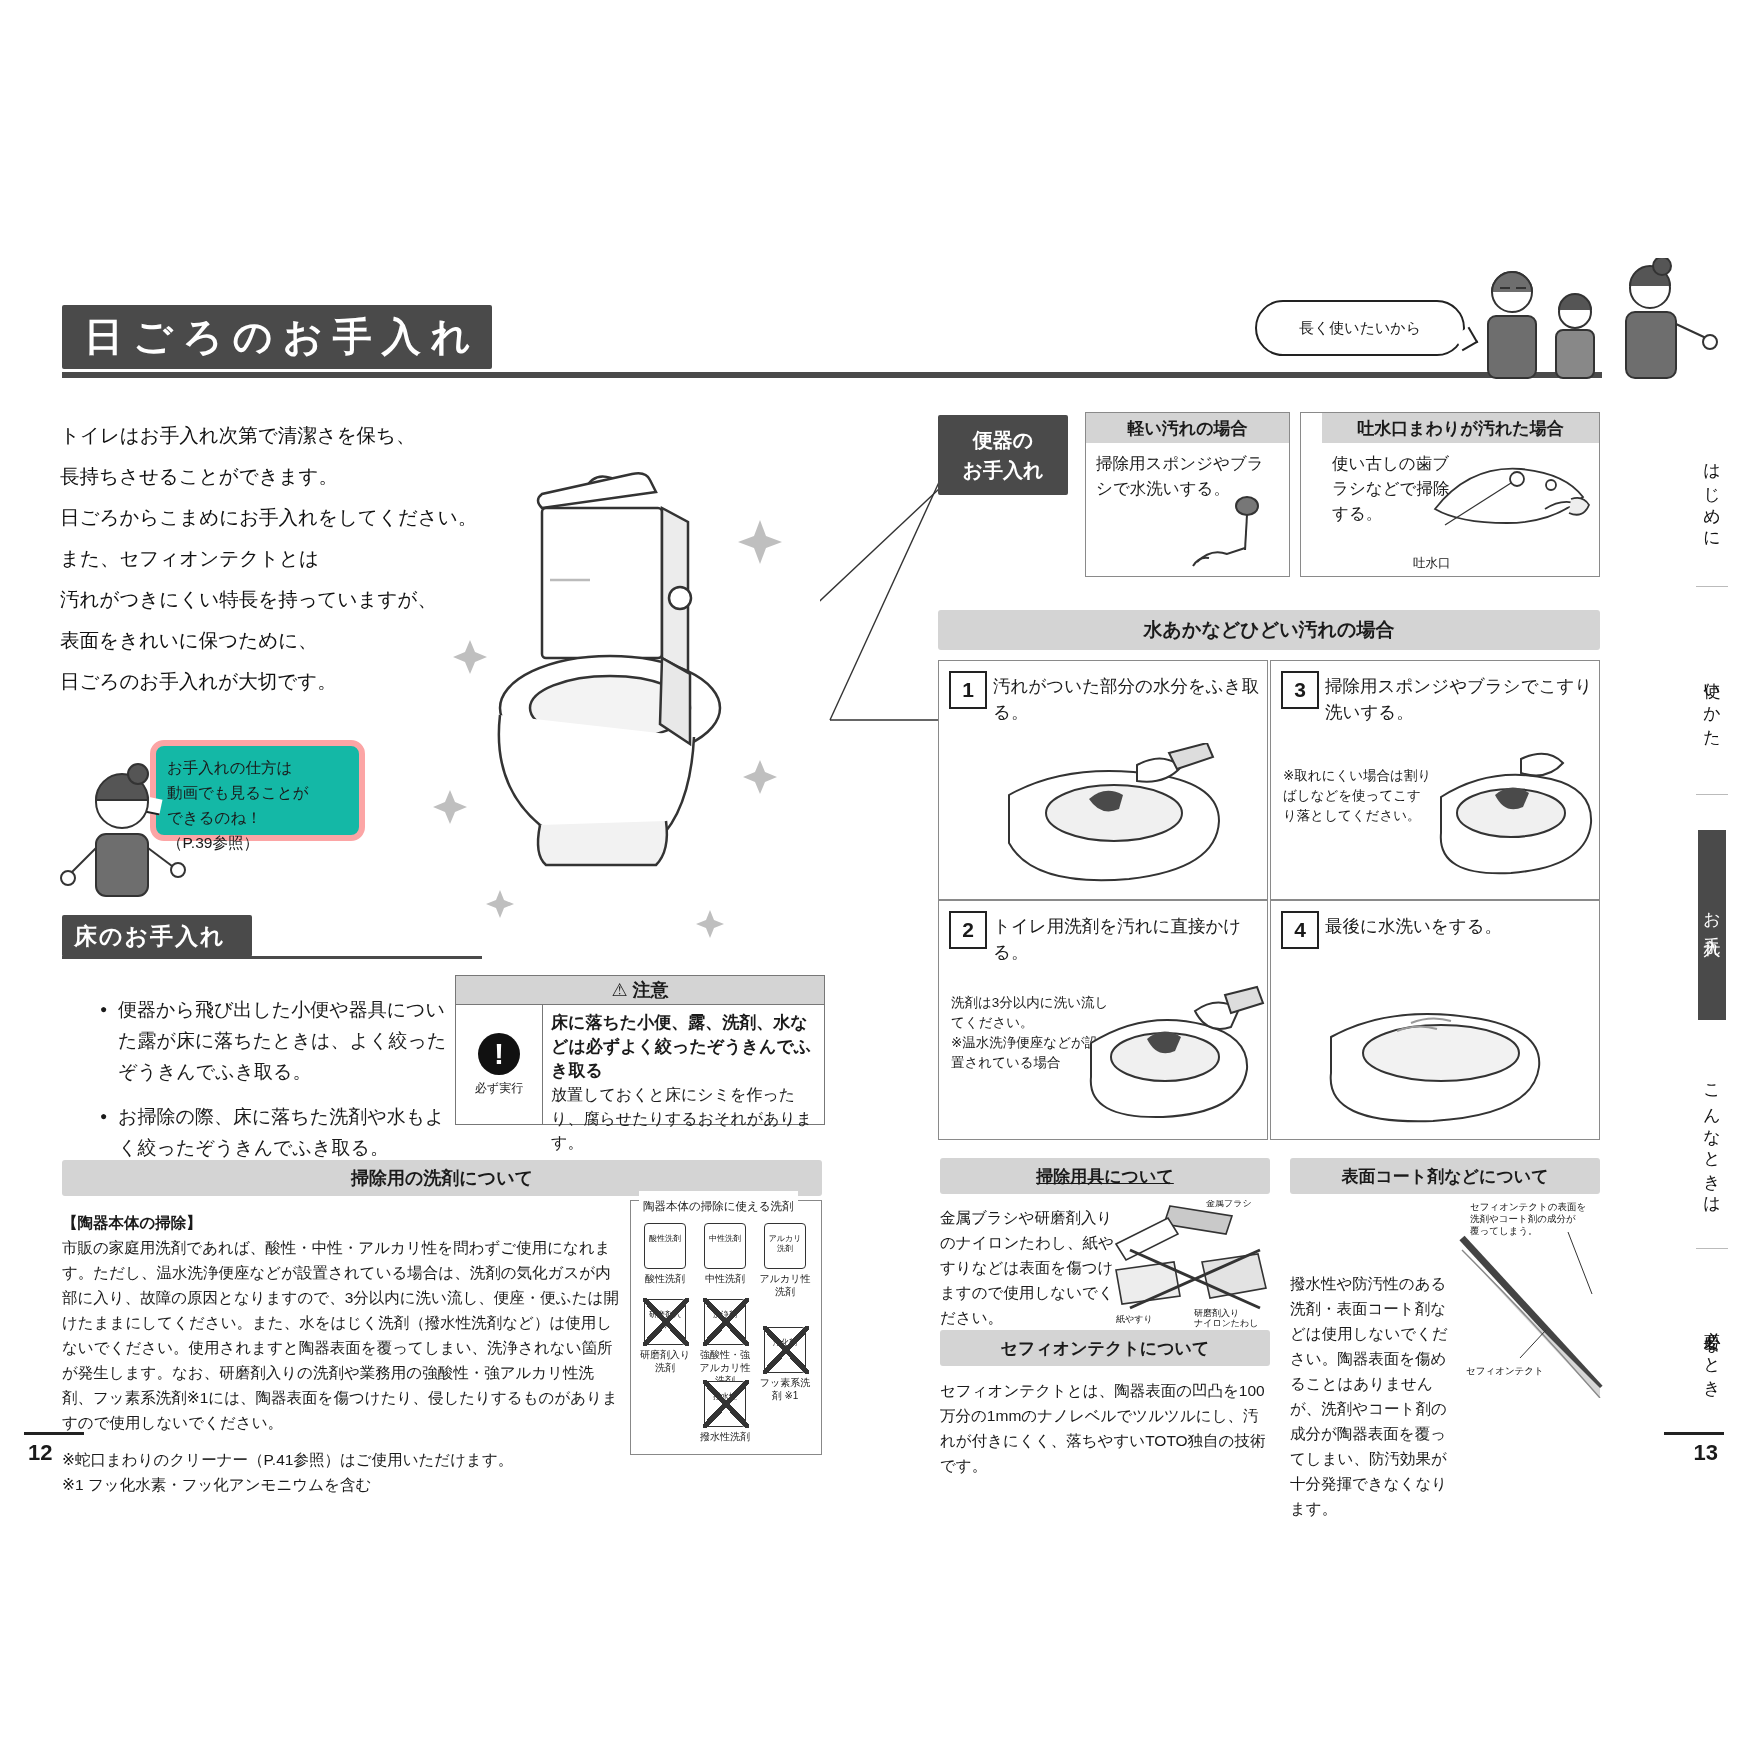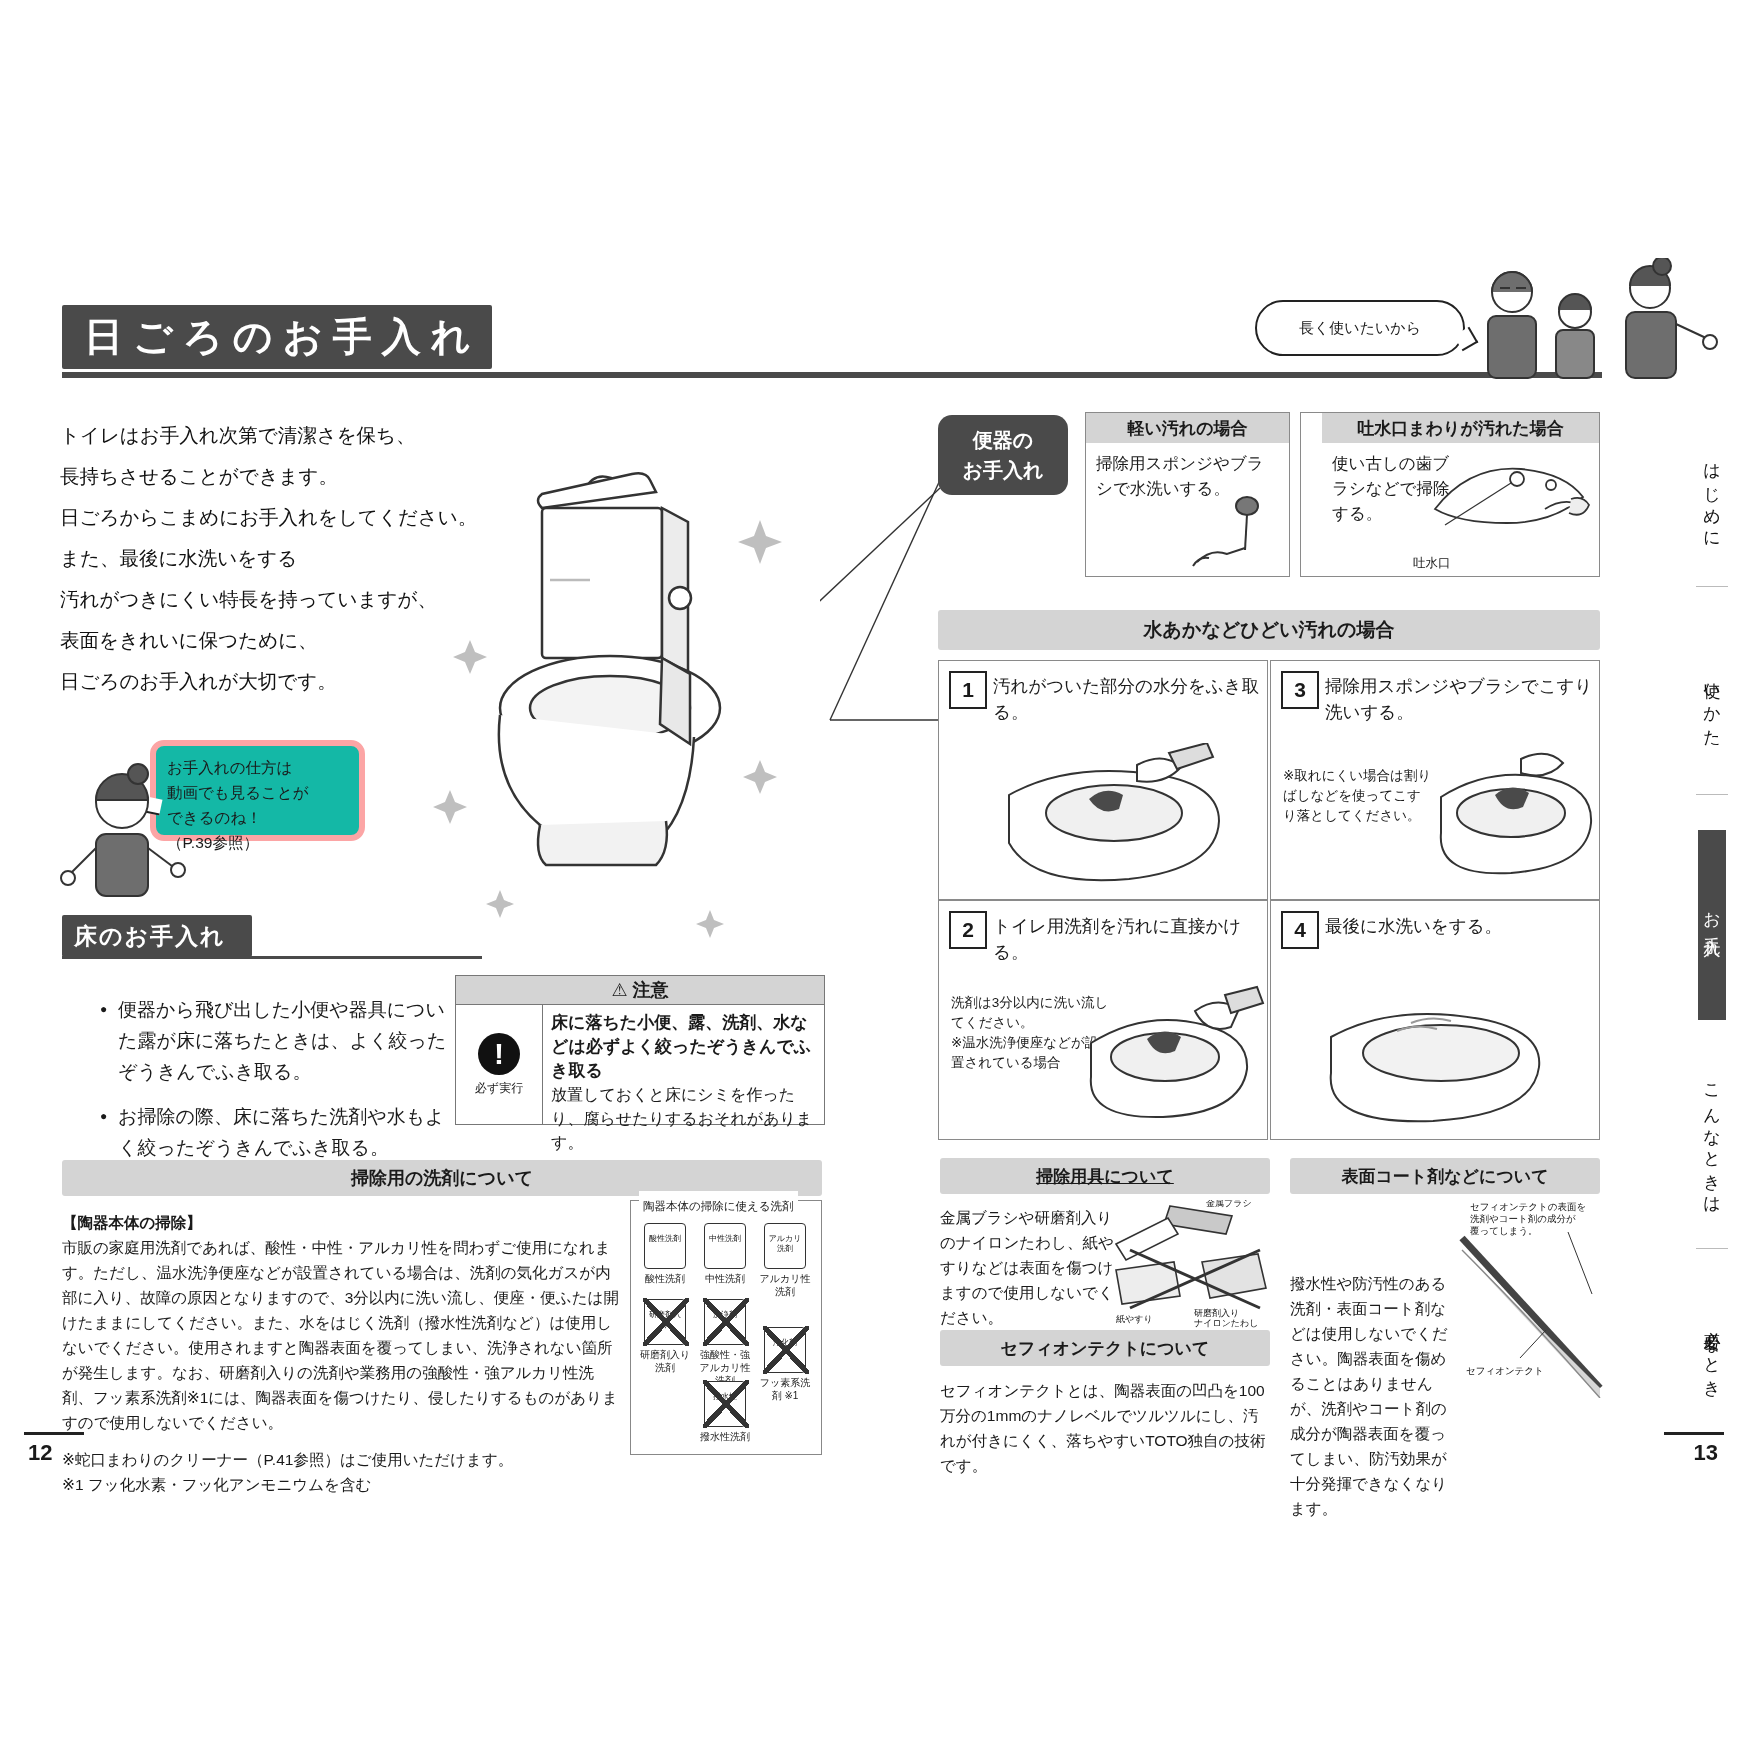--- a/index.html
+++ b/index.html
@@ -46,21 +46,21 @@
   #caution{left:455px;top:975px;width:370px;height:150px;}
   #caution .hd{background:#d4d4d4;height:30px;display:flex;align-items:center;justify-content:center;font-weight:bold;font-size:18px;border:1px solid #777;box-sizing:border-box;}
   #caution .bd{border:1px solid #777;border-top:none;height:120px;display:flex;box-sizing:border-box;}
   #caution .ic{width:86px;display:flex;flex-direction:column;align-items:center;justify-content:center;border-right:1px solid #777;}
   #caution .ic .circ{width:42px;height:42px;border-radius:50%;background:#111;color:#fff;font-size:30px;font-weight:bold;display:flex;align-items:center;justify-content:center;}
   #caution .ic .lb{font-size:12px;margin-top:5px;}
   #caution .tx{flex:1;padding:6px 8px;font-size:16px;line-height:24px;}
   #caution .tx .b{font-weight:bold;font-size:17px;}
 
   
-  #benki-title{left:938px;top:415px;width:130px;height:80px;background:#4a4a4a;color:#fff;font-size:20px;font-weight:bold;display:flex;flex-direction:column;align-items:center;justify-content:center;line-height:30px;border-radius:14px;}
+  #benki-title{left:938px;top:415px;width:130px;height:80px;background:#4a4a4a;color:#fff;font-size:20px;font-weight:bold;display:flex;flex-direction:column;align-items:center;justify-content:center;line-height:30px;border-radius:2px;}
 
   .panel{border:1px solid #8a8a8a;box-sizing:border-box;background:#fff;}
   .panel .hd{background:#d4d4d4;height:30px;display:flex;align-items:center;justify-content:center;font-weight:bold;font-size:17px;}
   .panel .bd{padding:8px 10px;font-size:16.5px;line-height:25px;}
 
   #p-light{left:1085px;top:412px;width:205px;height:165px;}
   #p-spout{left:1300px;top:412px;width:300px;height:165px;padding-left:21px;}
 
   #sec-hard{left:938px;top:610px;width:662px;height:40px;background:#d4d4d4;border-radius:3px;display:flex;align-items:center;justify-content:center;font-weight:bold;font-size:19px;}
   .step{position:absolute;border:1px solid #8a8a8a;box-sizing:border-box;background:#fff;}
@@ -135,21 +135,21 @@
       <rect x="156" y="54" width="50" height="66" rx="9" fill="#6e6e6e"></rect>
       <path d="M206 66l30 14" stroke="#333"></path>
       <circle cx="240" cy="84" r="7" fill="#fff"></circle>
     </g>
   </svg>
 
   <div class="blk" id="intro">
     <div>トイレはお手入れ次第で清潔さを保ち、</div>
     <div>長持ちさせることができます。</div>
     <div>日ごろからこまめにお手入れをしてください。</div>
-    <div>また、最後に水洗いをする</div>
+    <div>また、セフィオンテクトとは</div>
     <div>汚れがつきにくい特長を持っていますが、</div>
     <div>表面をきれいに保つために、</div>
     <div>日ごろのお手入れが大切です。</div>
   </div>
 
   <svg class="blk" id="toilet" viewBox="0 0 420 520">
     <g fill="#fff" stroke="#333" stroke-width="2.5">
       <path d="M155 60 q8-18 26-12 l14 6" fill="none"></path>
       <path d="M112 78 q-8 -8 0 -14 l90 -20 q14 -3 18 6 l6 12 z"></path>
       <rect x="112" y="78" width="120" height="150" rx="4"></rect>

